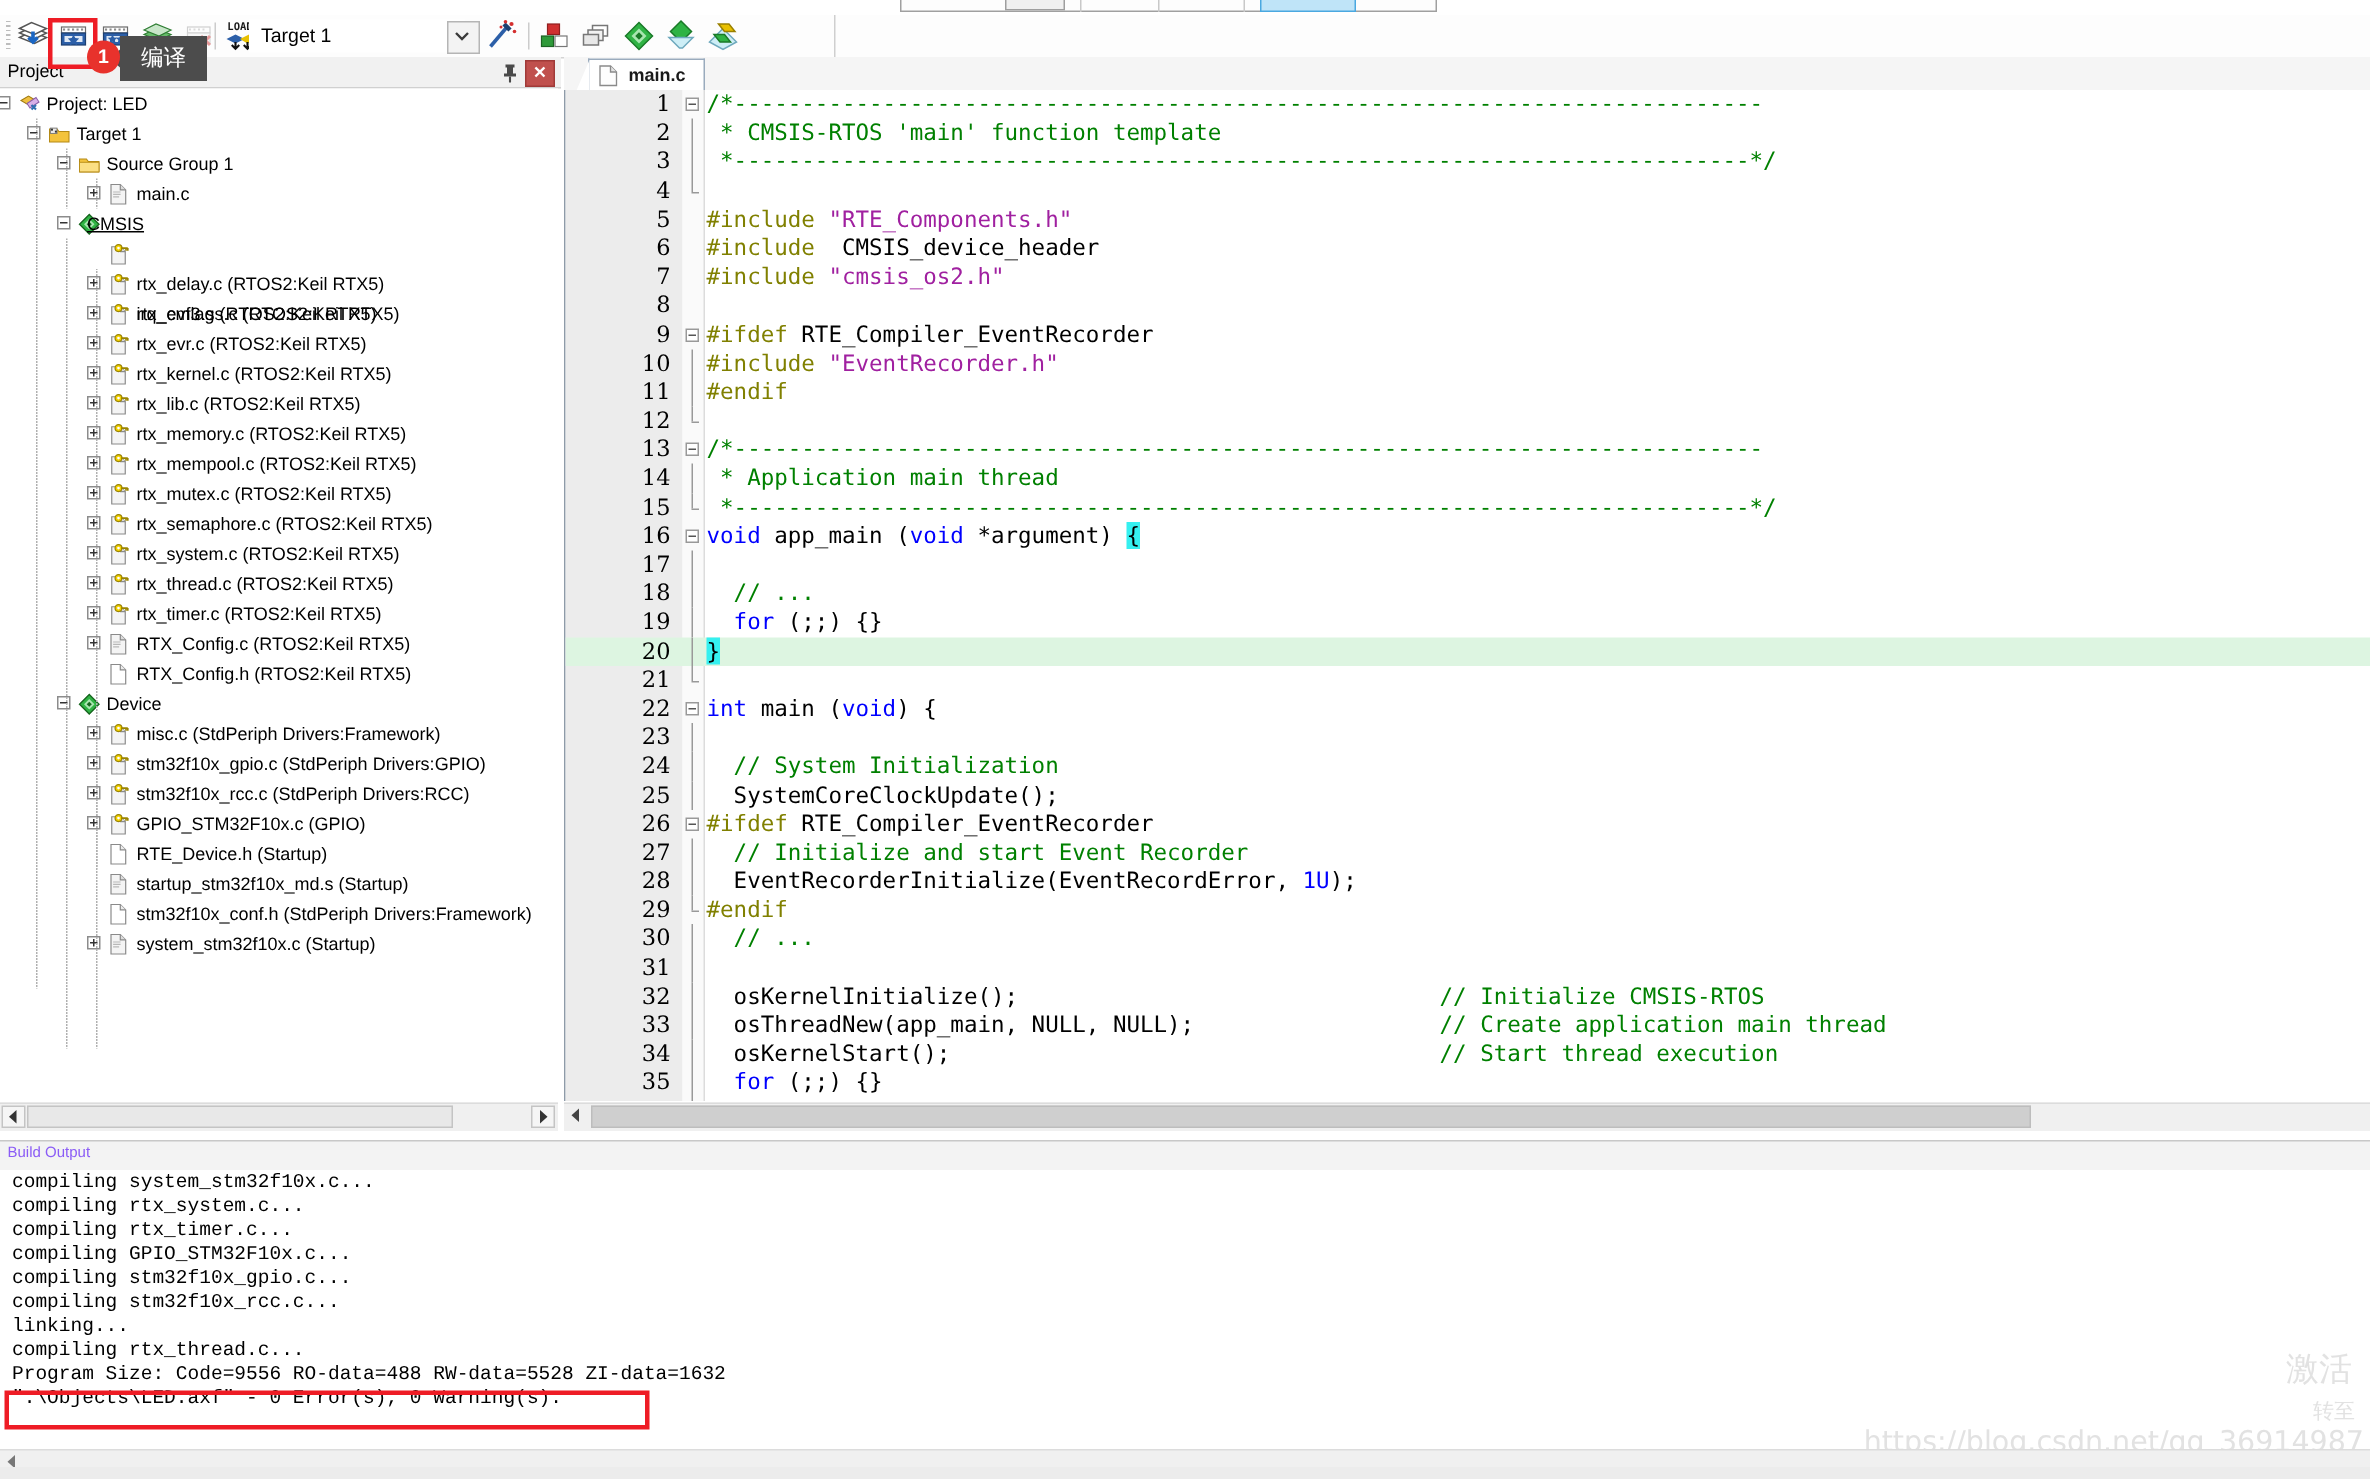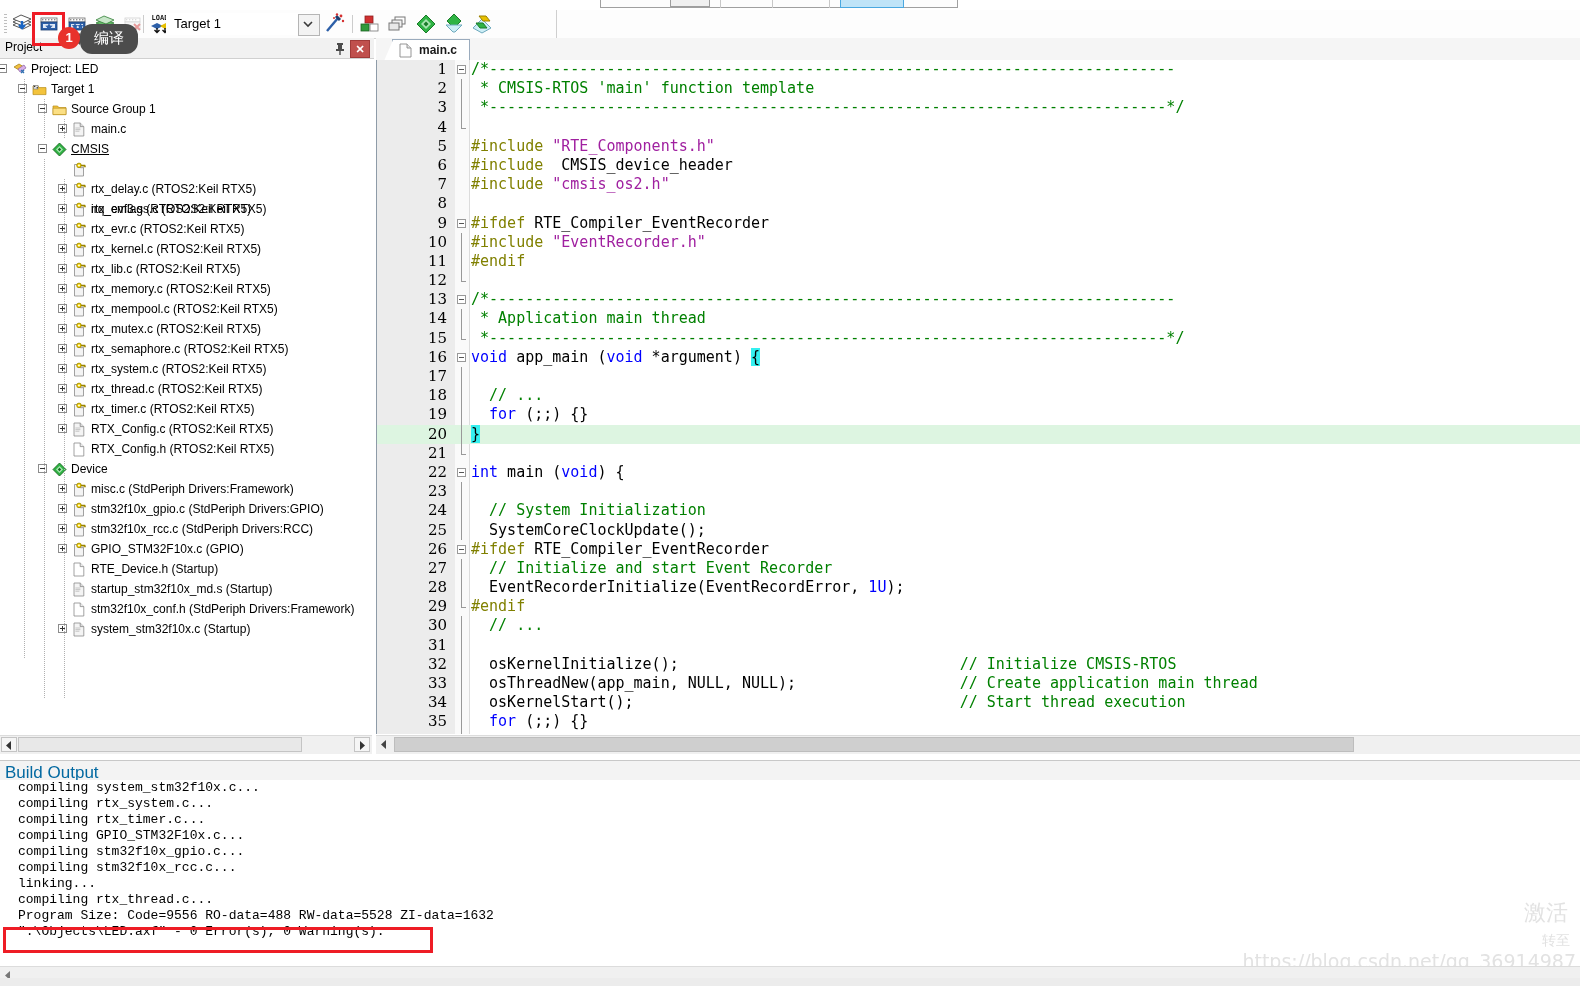--- a/index.html
+++ b/index.html
@@ -102,23 +102,23 @@
   .num{color:#0000ff;}
   .plain{color:#000000;}
   .bracehl{background:#35f0f0;color:#000;}
 
   .ed-hscroll{position:absolute;left:0;top:697px;width:1204px;height:18px;background:#f0f0f0;border-top:1px solid #dcdcdc;}
   .ed-hs-thumb{position:absolute;left:18px;top:1px;width:960px;height:15px;background:#cfcfcf;border:1px solid #bdbdbd;box-sizing:border-box;}
 
   
   .bo{position:absolute;left:0;top:760px;width:1580px;height:226px;background:#ffffff;}
   .bo-head{position:absolute;left:0;top:0;width:1580px;height:19px;background:#f3f3f3;border-top:1px solid #c8c8c8;border-bottom:1px solid #d6d6d6;}
-  .bo-head-title{position:absolute;left:5px;top:2px;font-size:17px;color:#0369a1;}
+  .bo-head-title{position:absolute;left:5px;top:2px;font-size:10px;color:#8b5cf6;}
   .bo-body{position:absolute;left:0;top:20px;width:1580px;height:185px;overflow:hidden;background:#fff;}
-  .bl{position:relative;height:16px;line-height:16px;font-family:"Liberation Mono",monospace;font-size:13px;color:#000;white-space:pre;padding-left:18px;}
+  .bl{position:relative;height:16px;line-height:16px;font-family:"Liberation Mono",monospace;font-size:13px;color:#000;white-space:pre;padding-left:8px;}
   .bo-redbox{position:absolute;left:3px;top:167px;width:430px;height:26px;border:3px solid #ee1c25;box-sizing:border-box;z-index:20;}
   .bo-hscroll{position:absolute;left:0;top:206px;width:1580px;height:18px;background:#f0f0f0;border-top:1px solid #dcdcdc;}
 
   
   .wm{position:absolute;color:#e2e2e2;font-family:"DejaVu Sans",sans-serif;}
   .wm-url{right:4px;bottom:14px;font-size:19px;margin-top:34px;}
   .wm-c1{right:12px;bottom:58px;font-size:22px;}
   .wm-c2{right:10px;bottom:36px;font-size:14px;}
   .bo-bottombar{position:absolute;left:0;bottom:0;width:1580px;height:8px;background:#ececec;}
 </style>
@@ -301,21 +301,21 @@
             <path d="M6 11 L13 11 L17 16 L10 16 Z" fill="#2fb344" stroke="#1a7a28" stroke-width="1"></path>
           </svg>
         </div>
       </div>
     </div>
 
     <div class="red-box"></div>
   </div>
 
   <div class="badge" style="left:58px;top:27px;">1</div>
-  <div class="tip" style="left:80px;top:24px;border-radius:12px;">编译</div>
+  <div class="tip" style="left:80px;top:24px;">编译</div>
 
   <div class="proj-panel">
     <div class="proj-head">
       <div class="proj-head-title">Project</div>
       <div class="pin-btn">
         <svg width="16" height="15" viewBox="0 0 16 15">
           <path d="M5 2 h6 v2 h-1 v4 h2 v2 H4 V8 h2 V4 H5 Z" fill="#4a4a4a"></path>
           <path d="M8 10 v4" stroke="#4a4a4a" stroke-width="1.4"></path>
         </svg>
       </div>
@@ -361,21 +361,21 @@
             </svg></div>
           <span class="lbl" style="left: 91px;">main.c</span>
         </div>
         <div class="trow">
           <div class="exp" style="left: 38px;"></div>
           <div class="ti" style="left: 52px;"><svg width="15" height="15" viewBox="0 0 15 15">
               <path d="M7.5 1 L14 7.5 L7.5 14 L1 7.5 Z" fill="#2fb344" stroke="#17661f" stroke-width="0.9"></path>
               <path d="M7.5 4 L11 7.5 L7.5 11 L4 7.5 Z" fill="#a8e6b0"></path>
               <path d="M7.5 5.8 L9.2 7.5 L7.5 9.2 L5.8 7.5 Z" fill="#17661f"></path>
             </svg></div>
-          <span class="lbl" style="left: 71px; text-decoration: underline;">CMSIS</span>
+          <span class="lbl" style="left: 58px; text-decoration: underline;">CMSIS</span>
         </div>
         <div class="trow">
           <div class="ti" style="left: 72px;"><svg width="15" height="15" viewBox="0 0 15 15">
               <path d="M2.5 2.5 h5.8 l3.2 3.2 V14 H2.5 Z" fill="#f4f4f4" stroke="#8a8a8a" stroke-width="0.8"></path>
               <path d="M8.3 2.5 v3.2 h3.2" fill="#dcdcdc" stroke="#8a8a8a" stroke-width="0.8"></path>
               <circle cx="7" cy="3.4" r="2.3" fill="#f5d300" stroke="#9b8400" stroke-width="0.8"></circle>
               <circle cx="7" cy="3.4" r="0.9" fill="#fff"></circle>
               <path d="M8.8 3.4 h4.4 M12 3.4 v1.8 M13.2 3.4 v1.8" stroke="#9b8400" stroke-width="1.1" fill="none"></path>
             </svg></div>
           <span class="lbl" style="left: 91px; margin-top: 40px;">irq_cm3.s (RTOS2:Keil RTX5)</span>

